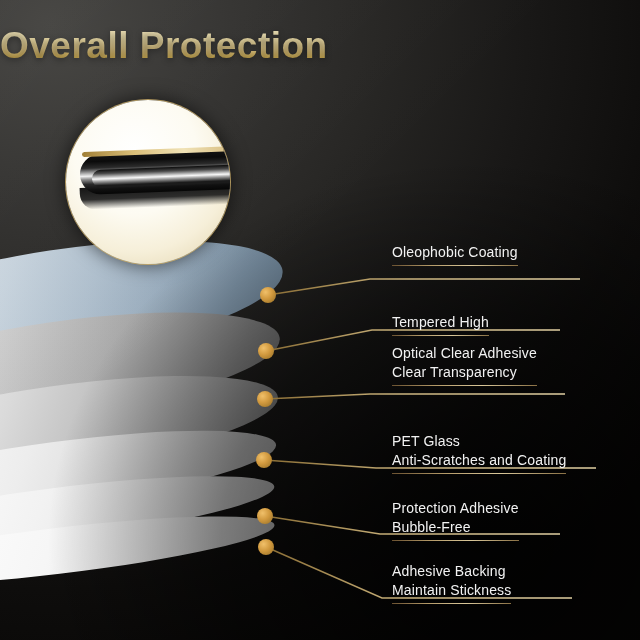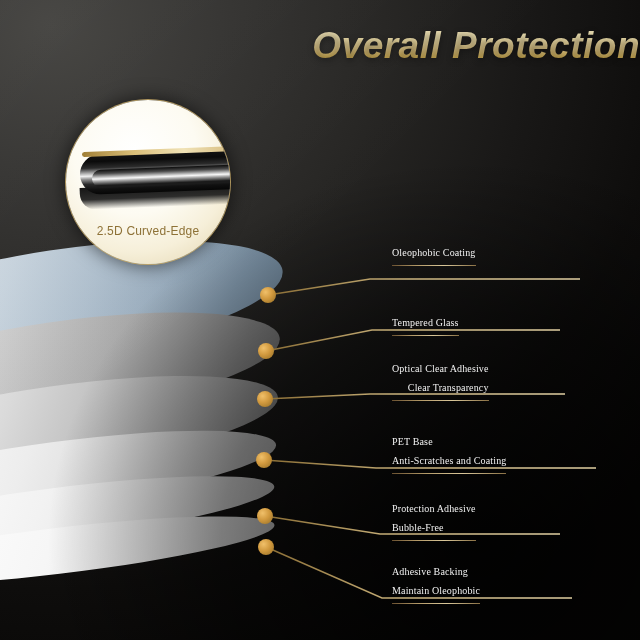--- a/index.html
+++ b/index.html
@@ -20,32 +20,31 @@
     background:
       radial-gradient(90% 80% at 75% 85%, rgba(0,0,0,.80) 0%, rgba(0,0,0,.45) 45%, rgba(0,0,0,0) 75%),
       linear-gradient(135deg, rgba(255,255,255,.035) 0%, rgba(255,255,255,0) 45%);
     pointer-events:none;
   }
 
   
   #title{
     position:absolute;
     left:0;right:0;top:26px;
-    text-align:right;
+    text-align:left;
     font-size:37px;
     font-weight:bold;
     letter-spacing:.5px;
     line-height:1.1;
     background:linear-gradient(180deg,#f3e7c0 0%,#e7d9a8 28%,#d9c183 55%,#c9a84f 78%,#e8d9a6 100%);
     -webkit-background-clip:text;
     background-clip:text;
     color:transparent;
     -webkit-text-fill-color:transparent;
     text-shadow:0 2px 6px rgba(0,0,0,.35);
-    font-style:italic;
   }
 
   
   #inset{
     position:absolute;
     left:66px;top:100px;
     width:164px;height:164px;
     border-radius:50%;
     background:radial-gradient(circle at 42% 32%, #ffffff 0%, #fdfbf2 42%, #f6efd9 68%, #e8dcba 88%, #d3c191 100%);
     box-shadow:0 0 0 1px rgba(200,170,105,.85), 0 0 18px 2px rgba(0,0,0,.55);
@@ -114,35 +113,34 @@
       background:linear-gradient(118deg,#ffffff 0%,#fcfcfc 24%,#f6f6f6 48%,#ececec 70%,#e0e0e0 88%,#d4d4d4 100%);}
 
   
   #callouts{position:absolute;inset:0;pointer-events:none;}
 
   
   .label{
     position:absolute;
     left:392px;
     color:#f2f2f2;
-    font-size:10px;
+    font-size:14px;
     line-height:19px;
     letter-spacing:.15px;
     white-space:nowrap;
-    font-family:Liberation Serif, serif;
   }
   .label .rule{
     display:block;
     height:1px;
     margin-top:3px;
     background:linear-gradient(90deg,#6b5231 0%,#b49a68 30%,#d9c79a 62%,#8a7145 100%);
   }
   .lbl1{top:243px;}
   .lbl2{top:313px;}
-  .lbl3{top:359px;text-align:right;}
+  .lbl3{top:344px;}
   .lbl4{top:432px;}
   .lbl5{top:499px;}
   .lbl6{top:562px;}
 </style>
 </head>
 <body>
 
 <div id="stage">
 
   <div id="layers">
@@ -156,21 +154,20 @@
 
   <div id="vignette"></div>
 
   <div id="title">Overall Protection</div>
 
   <div id="inset">
     <div class="glass-shade"></div>
     <div class="glass-body"></div>
     <div class="glass-inner"></div>
     <div class="edge-gold"></div>
-    <div id="inset-caption">2.5D Curved-Edge</div>
   </div>
 
   <svg id="callouts" width="640" height="640" viewBox="0 0 640 640">
     <defs>
       <linearGradient id="lg" x1="0" y1="0" x2="1" y2="0">
         <stop offset="0%" stop-color="#8a6d34"></stop>
         <stop offset="45%" stop-color="#cbb47e"></stop>
         <stop offset="100%" stop-color="#e0cfa2"></stop>
       </linearGradient>
       <radialGradient id="dotg" cx="35%" cy="32%" r="75%">
@@ -198,41 +195,41 @@
     <polyline points="266,547 382,598 572,598" fill="none" stroke="url(#lg)" stroke-width="1.4"></polyline>
     <circle cx="266" cy="547" r="8" fill="url(#dotg)"></circle>
   </svg>
 
   <div class="label lbl1">
     <div>Oleophobic Coating</div>
     <span class="rule"></span>
   </div>
 
   <div class="label lbl2">
-    <div>Tempered Glass</div>
+    <div>Tempered High</div>
     <span class="rule"></span>
   </div>
 
   <div class="label lbl3">
     <div>Optical Clear Adhesive</div>
     <div>Clear Transparency</div>
     <span class="rule"></span>
   </div>
 
   <div class="label lbl4">
-    <div>PET Base</div>
+    <div>PET Glass</div>
     <div>Anti-Scratches and Coating</div>
     <span class="rule"></span>
   </div>
 
   <div class="label lbl5">
     <div>Protection Adhesive</div>
     <div>Bubble-Free</div>
     <span class="rule"></span>
   </div>
 
   <div class="label lbl6">
     <div>Adhesive Backing</div>
-    <div>Maintain Oleophobic</div>
+    <div>Maintain Stickness</div>
     <span class="rule"></span>
   </div>
 
 </div>
 
 </body></html>

